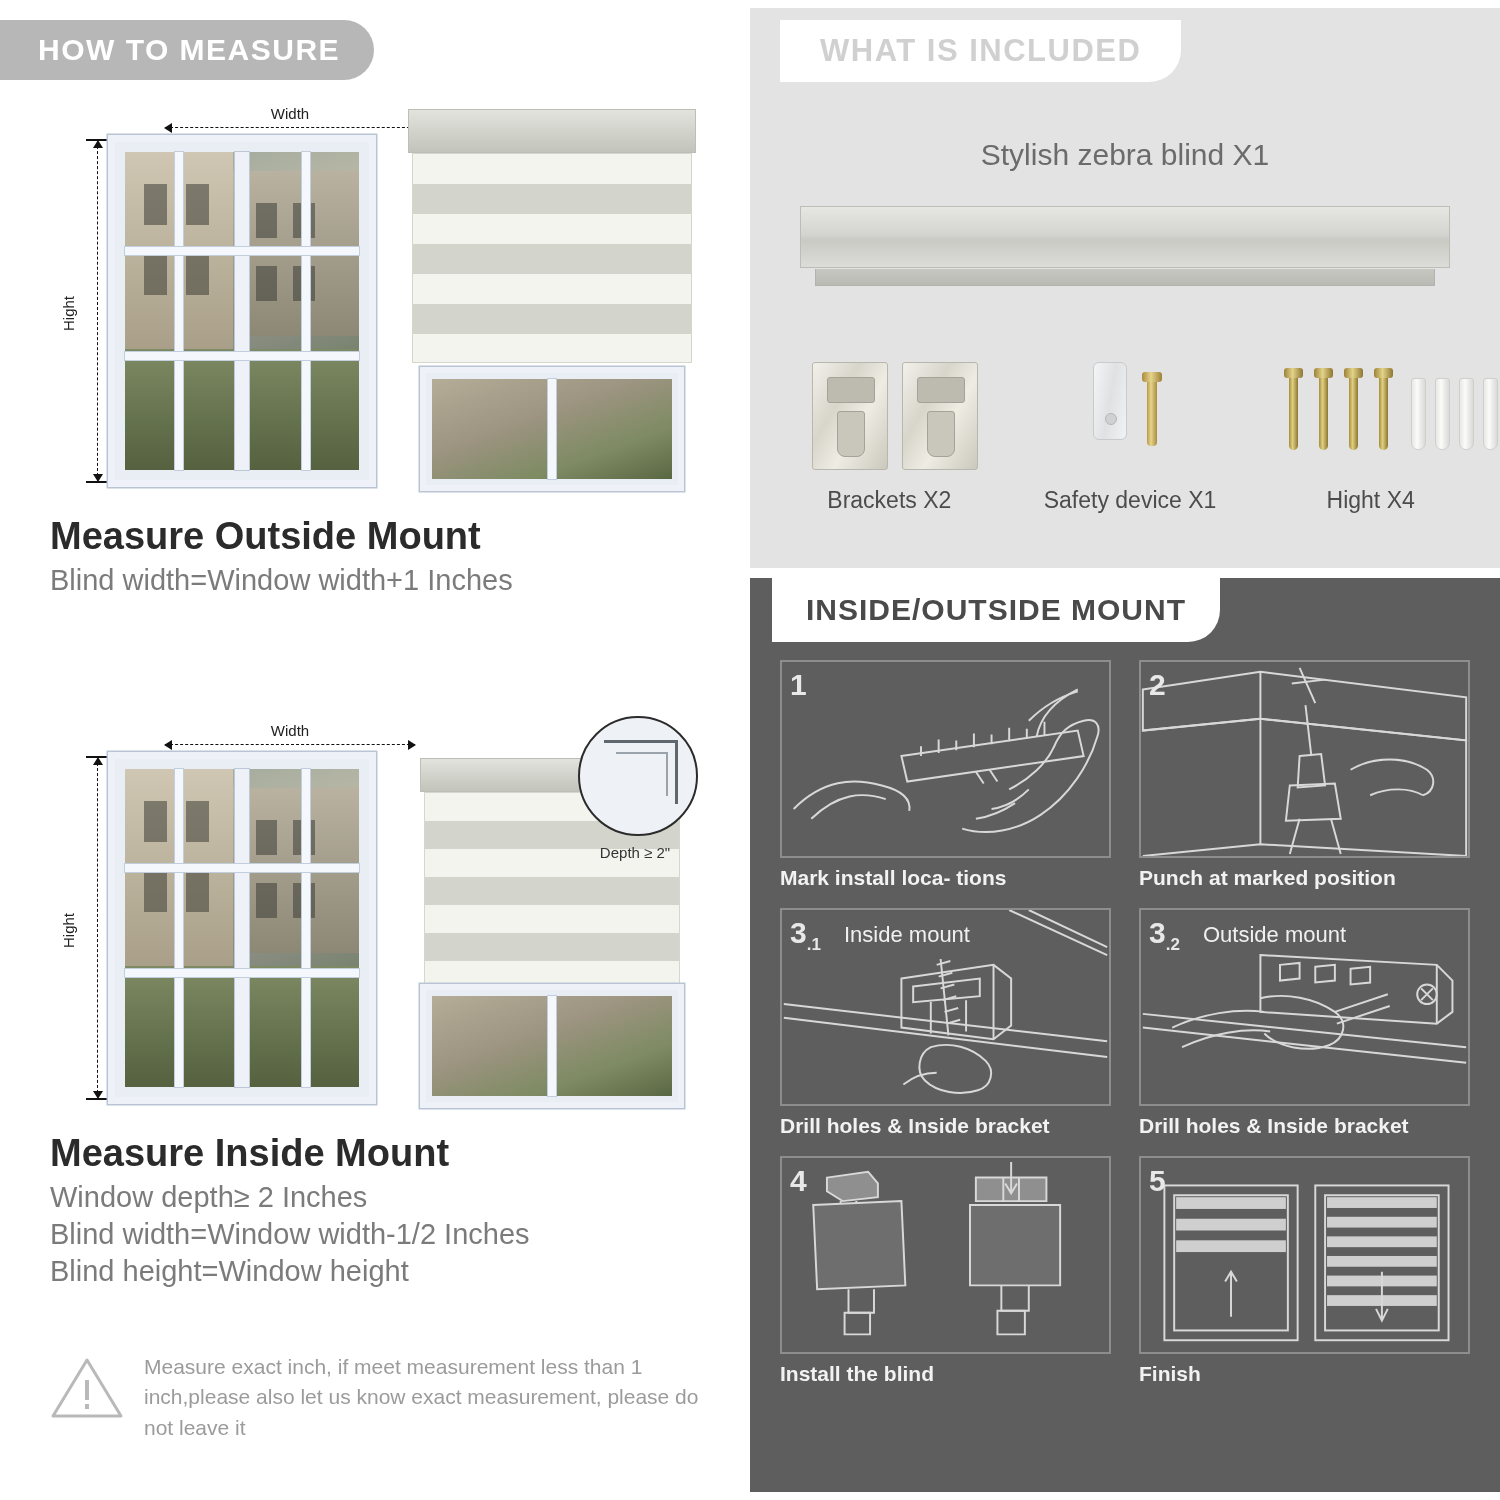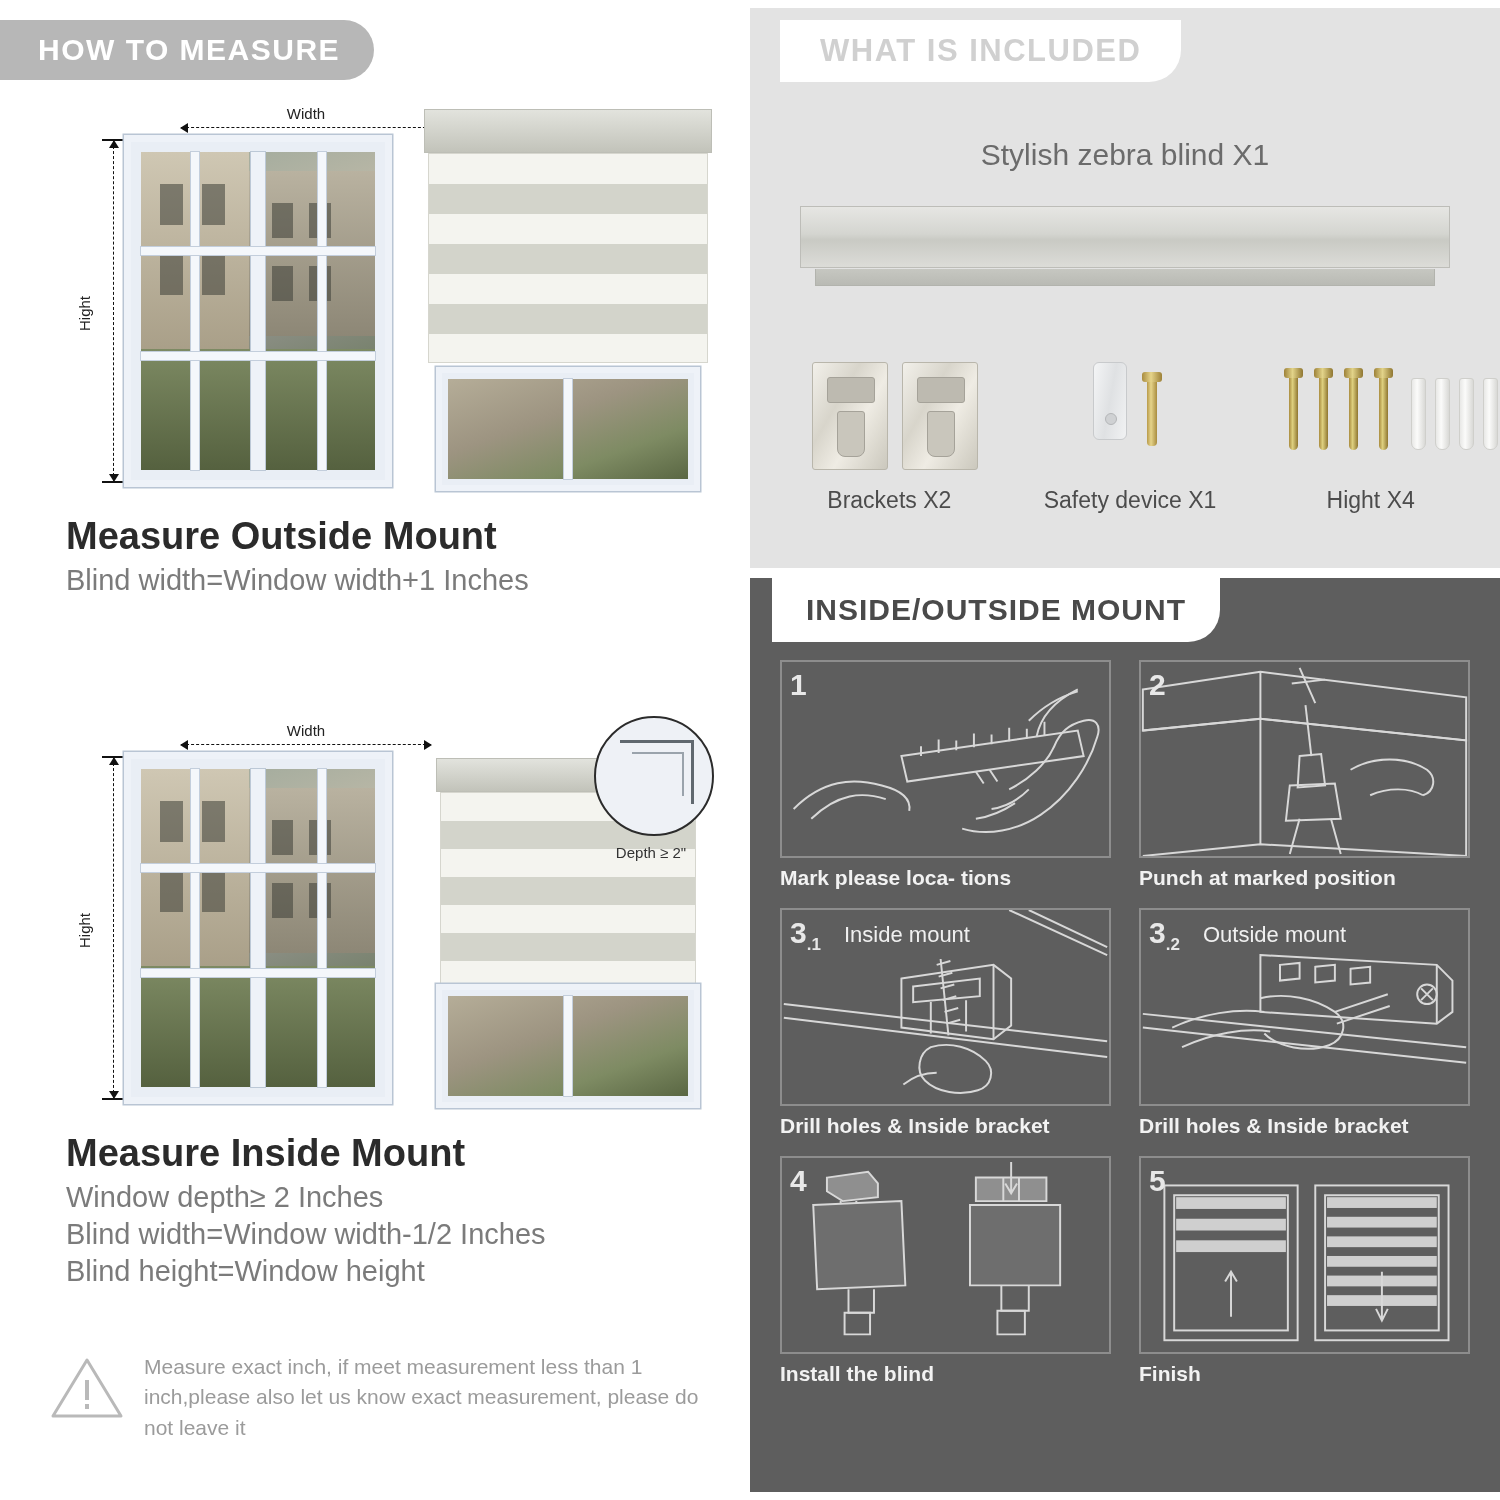--- a/index.html
+++ b/index.html
@@ -32,21 +32,21 @@
     border-radius:0 30px 30px 0;
     font-size:30px; font-weight:bold;
     letter-spacing:1.5px;
     color:#ffffff;
     background:#b7b7b7;
   }
 
   .hm-header { position:absolute; left:0; top:20px; }
 
   
-  .measure-block { position:absolute; left:16px; width:740px; }
+  .measure-block { position:absolute; left:0; width:740px; }
   .mb1 { top:105px; }
   .mb2 { top:722px; }
 
   .win-row { position:relative; height:390px; margin-left:60px; width:640px; }
 
   
   .dim-width {
     position:absolute; top:0; left:105px; width:250px;
     text-align:center; font-size:15px; color:#222;
   }
@@ -491,21 +491,21 @@
               <path d="M120 96 L300 70 L306 96 L126 122 Z"></path>
               <path d="M140 96 l0 -10 M158 93 l0 -14 M176 90 l0 -10 M194 87 l0 -14 M212 84 l0 -10 M230 81 l0 -14 M248 78 l0 -10 M266 75 l0 -14"></path>
               <path d="M196 112 l8 12 M210 110 l8 12"></path>
               <path d="M300 28 C276 40 262 56 258 76"></path>
               <path d="M250 60 C262 48 280 36 300 30"></path>
               <path d="M230 130 C250 120 268 104 276 86 C282 72 290 64 306 60 C318 57 324 64 320 76 C312 104 292 136 262 156 C238 172 208 178 182 170"></path>
               <path d="M212 150 C226 148 240 140 250 130"></path>
               <path d="M196 160 C210 158 224 152 236 144"></path>
             </svg>
           </div>
-          <div class="step-cap">Mark please loca- tions</div>
+          <div class="step-cap">Mark install loca- tions</div>
         </div>
 
         <div class="step">
           <div class="step-img">
             <span class="step-num">2</span>
             <svg viewBox="0 0 330 198" fill="none" stroke="#d8d8d8" stroke-width="2">
               <path d="M0 28 L120 10 L330 36 L330 80 L120 58 L0 70 Z"></path>
               <path d="M120 10 L120 58"></path>
               <path d="M0 70 L120 58 L330 80 L330 198 L120 186 L0 198"></path>
               <path d="M120 58 L120 186"></path>

